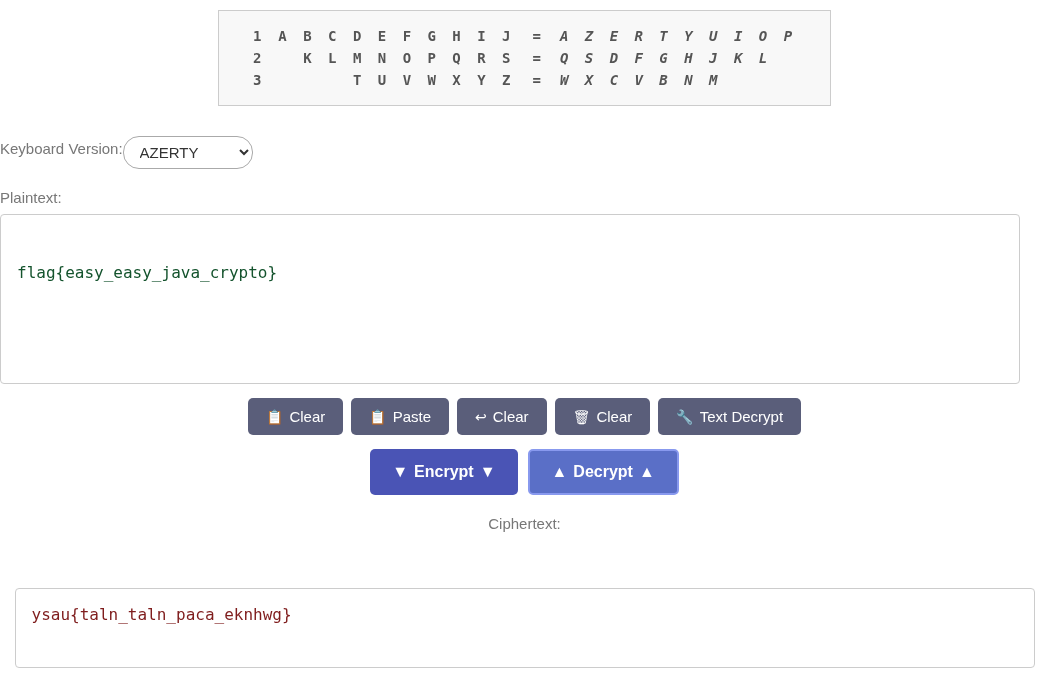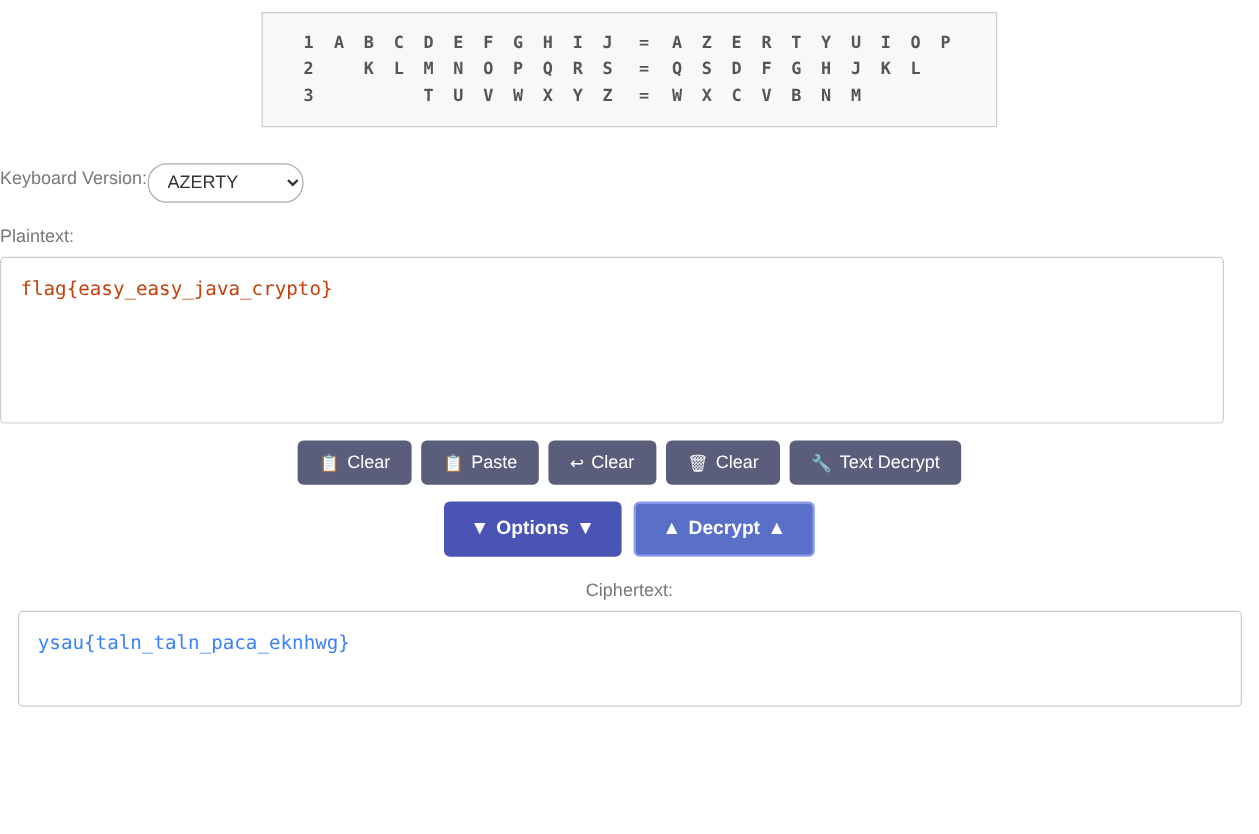--- a/index.html
+++ b/index.html
@@ -79,27 +79,28 @@
       border: 1px solid #ccc;
       border-radius: 4px;
       padding: 16px;
       min-height: 130px;
       background: #fff;
     }
 
     .text-area-content {
       font-family: monospace;
       font-size: 16px;
-      color: #c2410c;
+      color: #14532d;
       background: transparent;
       border: none;
       outline: none;
       width: 100%;
       min-height: 100px;
       resize: none;
+      margin-top: 32px;
     }
 
     
     .buttons-row {
       display: flex;
       justify-content: center;
       gap: 8px;
       margin: 14px 0 14px 0;
     }
 
@@ -157,41 +158,42 @@
       gap: 6px;
       border: 2px solid #8899ee;
     }
 
     
     .ciphertext-section {
       display: flex;
       flex-direction: column;
       align-items: center;
       margin: 0;
+      gap: 48px;
     }
 
     .ciphertext-label {
       font-size: 15px;
       color: #777;
       margin-bottom: 8px;
     }
 
     .ciphertext-area-wrapper {
       width: 1020px;
       border: 1px solid #ccc;
       border-radius: 4px;
       padding: 16px;
       min-height: 80px;
       background: #fff;
     }
 
     .ciphertext-content {
       font-family: monospace;
       font-size: 16px;
-      color: #3b82f6;
+      color: #7f1d1d;
     }
 
     
     .kb-table {
       border-collapse: collapse;
       font-family: monospace;
       font-size: 14px;
       font-weight: bold;
       color: #555;
     }
@@ -207,20 +209,21 @@
     .kb-table .eq-col {
       padding: 0 14px;
       color: #555;
     }
     .kb-table .letters-col {
       letter-spacing: 4px;
       text-align: right;
     }
     .kb-table .mapped-col {
       letter-spacing: 4px;
+      font-style: italic;
     }
   </style>
 </head>
 <body>
 
 <div class="page-container">
 
   <div class="keyboard-table-section">
     <div class="keyboard-table">
       <table class="kb-table">
@@ -279,21 +282,21 @@
     </button>
     <button class="btn">
       <span class="btn-icon">🔧</span>
       <span>Text Decrypt</span>
     </button>
   </div>
 
   <div class="action-buttons-row">
     <button class="btn-encrypt">
       <span>▼</span>
-      <span>Options</span>
+      <span>Encrypt</span>
       <span>▼</span>
     </button>
     <button class="btn-decrypt">
       <span>▲</span>
       <span>Decrypt</span>
       <span>▲</span>
     </button>
   </div>
 
   <div class="ciphertext-section">

